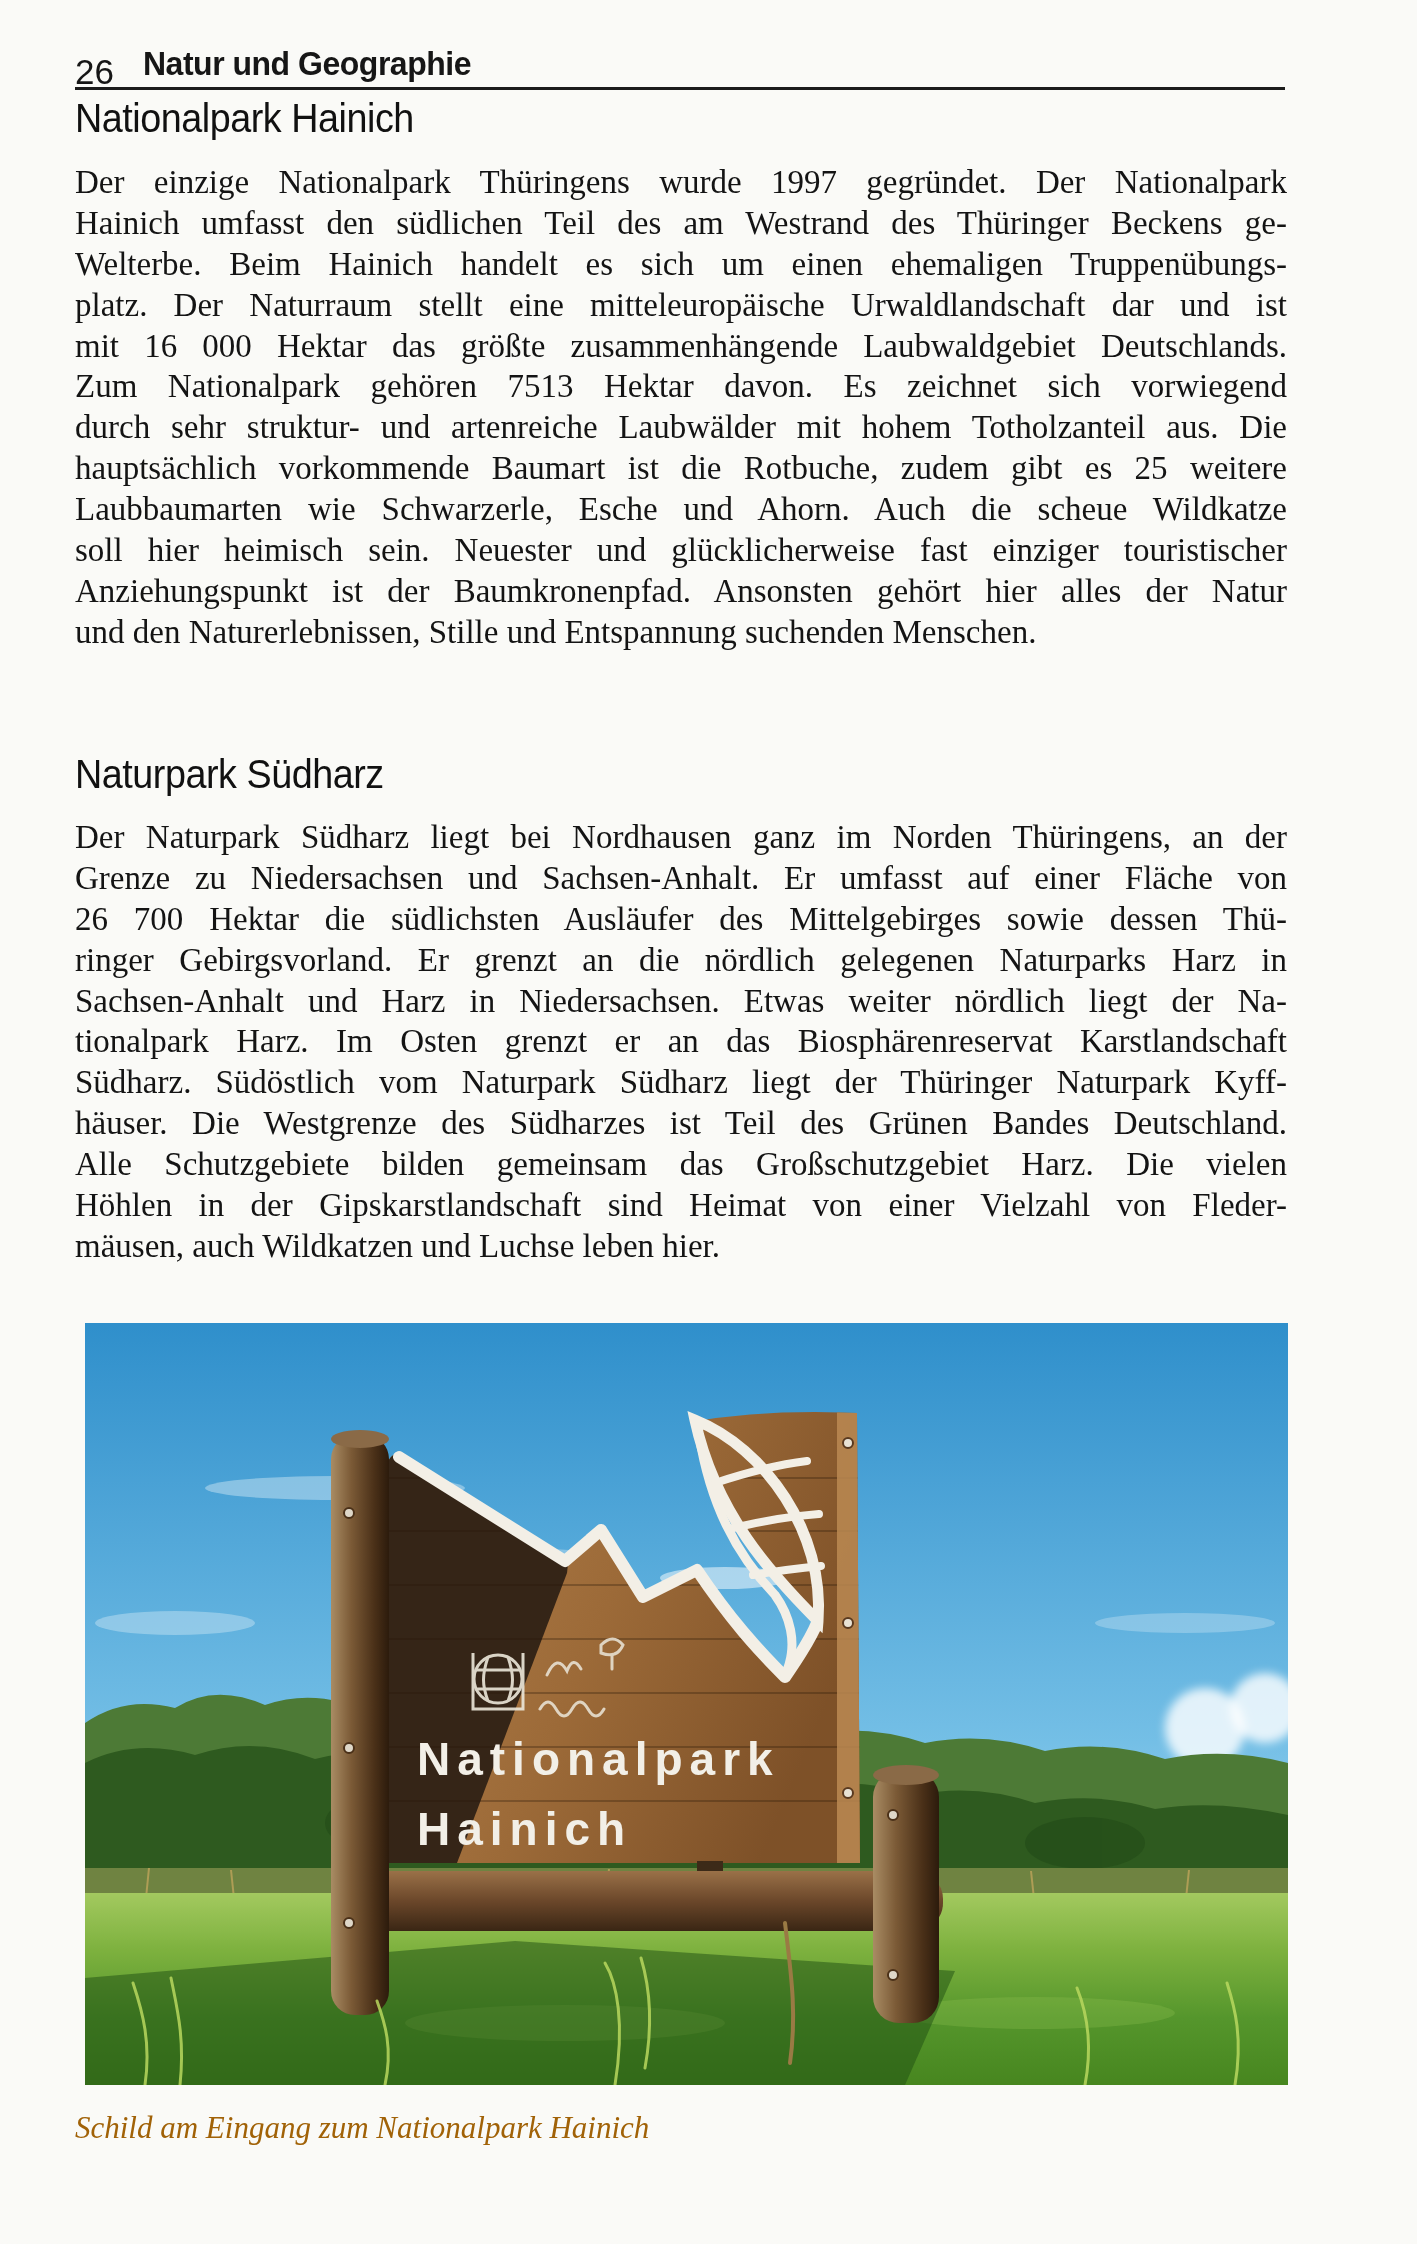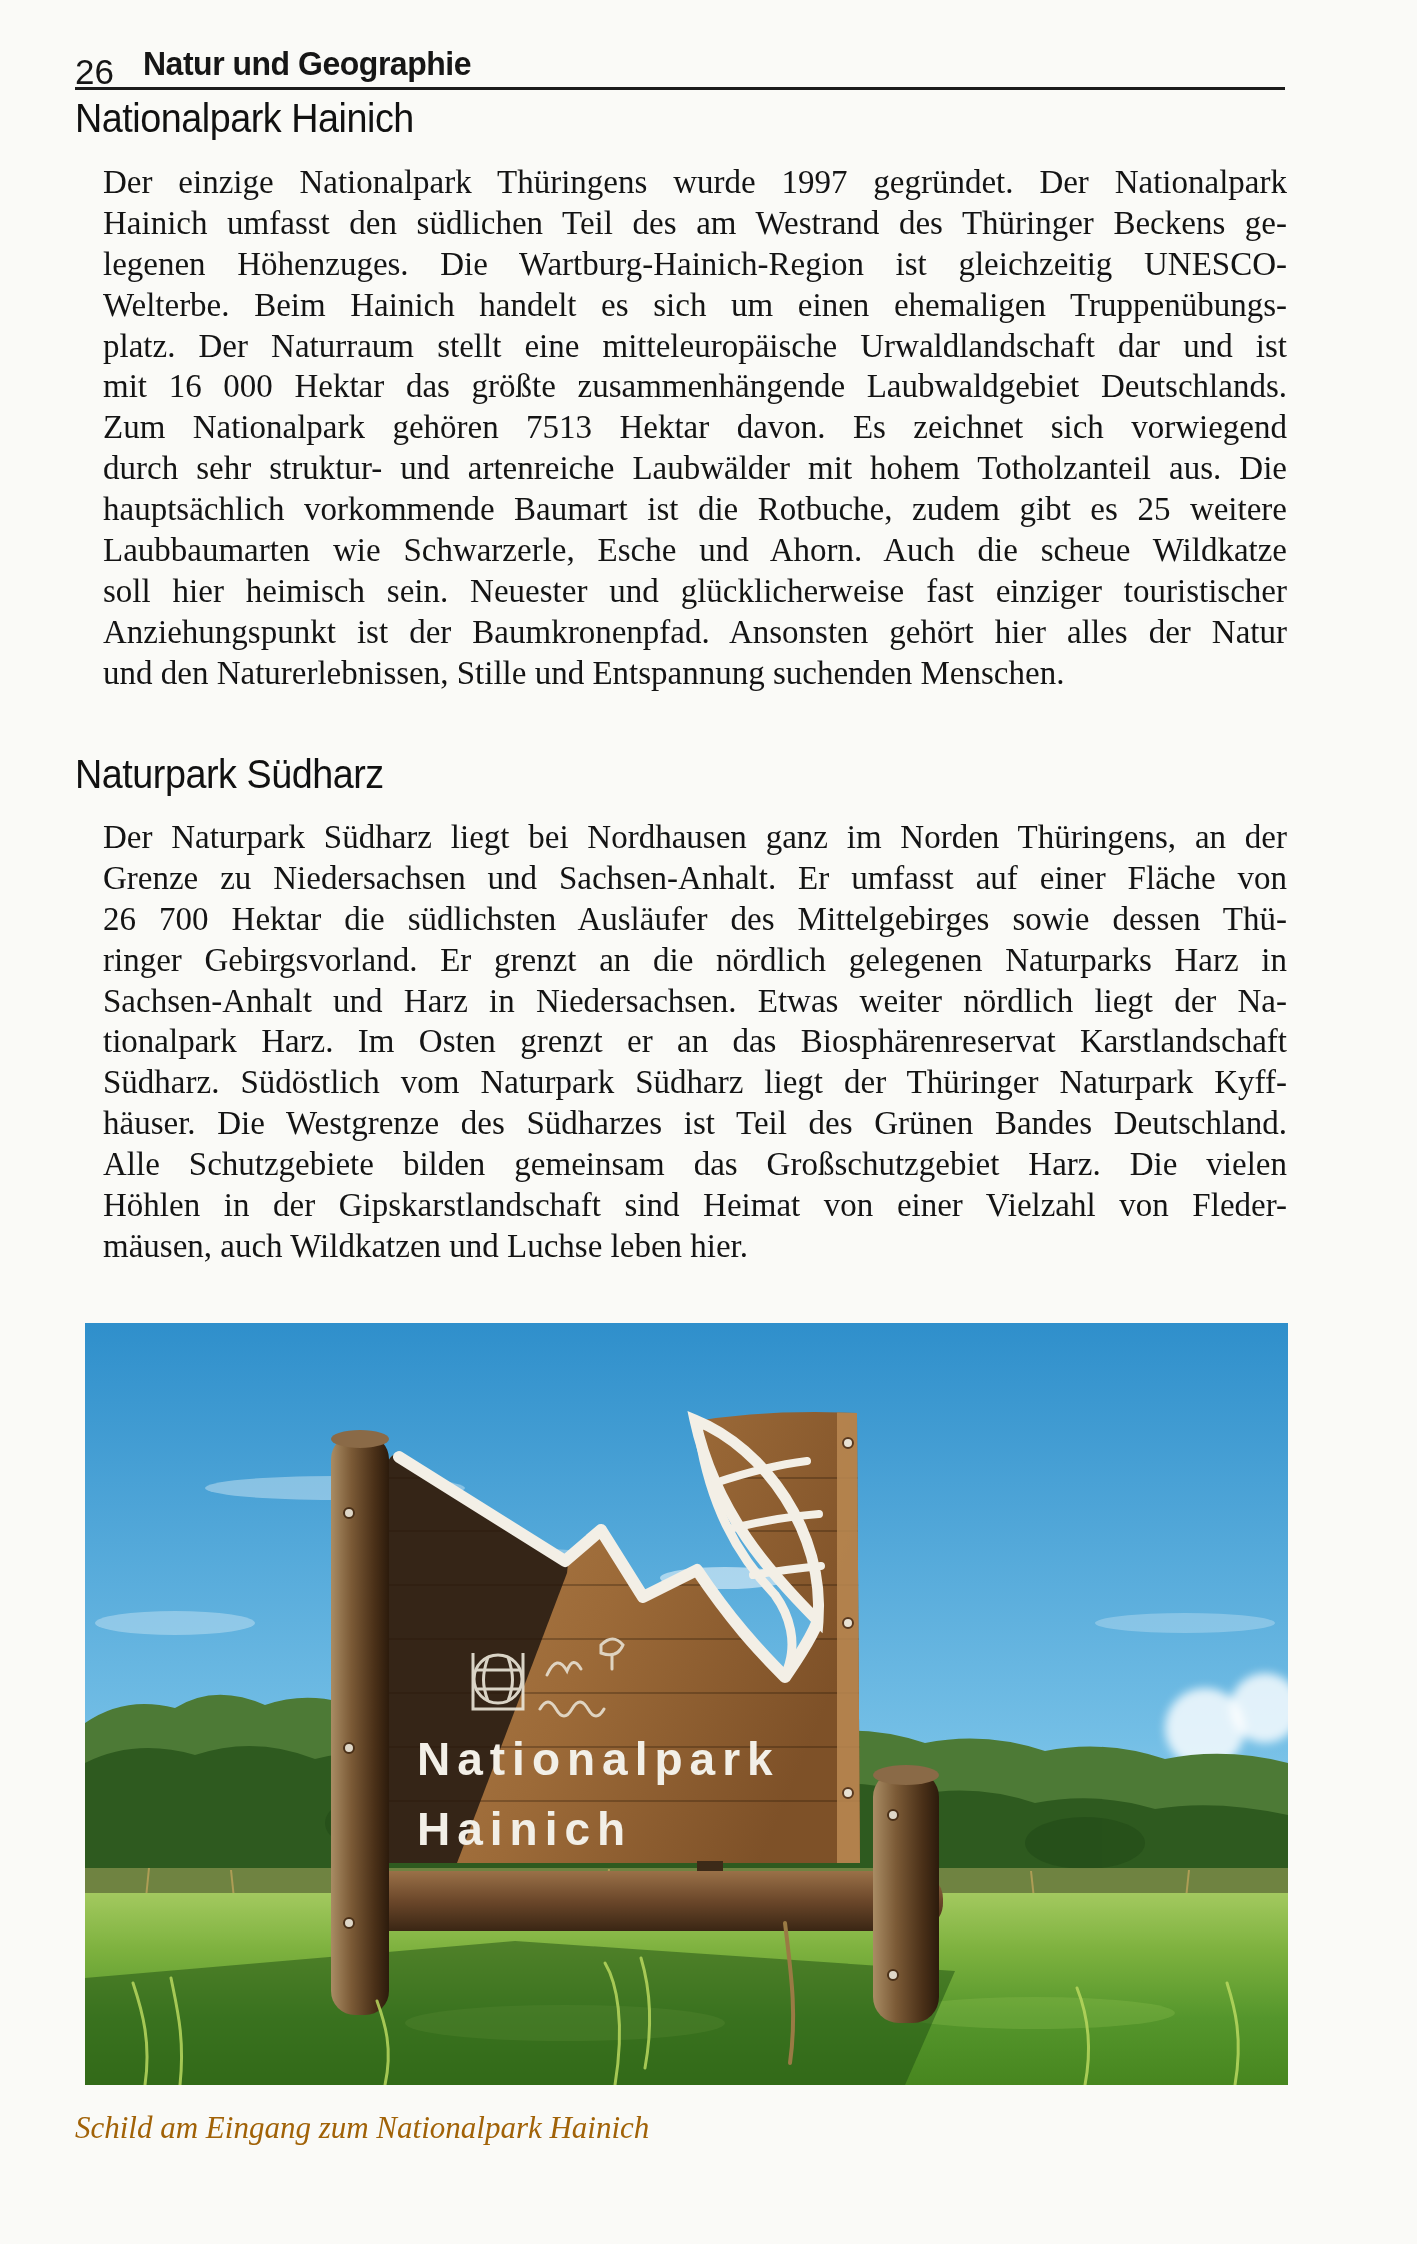--- a/index.html
+++ b/index.html
@@ -18,39 +18,38 @@
   .section-heading{
     left:75px;font-family:"Liberation Sans",sans-serif;font-size:41px;font-weight:400;
     letter-spacing:-.5px;color:#111;transform:scaleX(.92);transform-origin:left top;white-space:nowrap;
   }
   #heading-1{top:95px;}
   #heading-2{top:751px;}
   
   .paragraph{left:75px;width:1212px;font-size:33px;color:#141414;}
   #paragraph-1{top:162px;}
   #paragraph-2{top:817px;}
-  .line{height:40.9px;line-height:40.9px;text-align:justify;text-align-last:justify;white-space:nowrap;margin-left:28px;}
+  .line{height:40.9px;line-height:40.9px;text-align:justify;text-align-last:justify;white-space:nowrap;}
   .line.last{text-align-last:left;font-family:Liberation Serif, serif;}
   
   #figure-photo{left:85px;top:1323px;width:1203px;height:720px;}
   #figure-photo svg{display:block;}
   #figure-caption{left:75px;top:2110px;font-size:31px;font-style:italic;color:#a16207;}
 </style>
 </head>
 <body>
 
 <div class="abs" id="page-number">26</div>
 <div class="abs" id="header-title">Natur und Geographie</div>
 <div class="abs" id="header-rule"></div>
 
 <div class="abs section-heading" id="heading-1">Nationalpark Hainich</div>
 <div class="abs paragraph" id="paragraph-1">
     <div class="line">Der einzige Nationalpark Thüringens wurde 1997 gegründet. Der Nationalpark</div>
     <div class="line">Hainich umfasst den südlichen Teil des am Westrand des Thüringer Beckens ge-</div>
-    <div class="line">legenen Höhenzuges. Die Wartburg-Hainich-Region ist gleichzeitig UNESCO-</div>
     <div class="line">Welterbe. Beim Hainich handelt es sich um einen ehemaligen Truppenübungs-</div>
     <div class="line">platz. Der Naturraum stellt eine mitteleuropäische Urwaldlandschaft dar und ist</div>
     <div class="line">mit 16 000 Hektar das größte zusammenhängende Laubwaldgebiet Deutschlands.</div>
     <div class="line">Zum Nationalpark gehören 7513 Hektar davon. Es zeichnet sich vorwiegend</div>
     <div class="line">durch sehr struktur- und artenreiche Laubwälder mit hohem Totholzanteil aus. Die</div>
     <div class="line">hauptsächlich vorkommende Baumart ist die Rotbuche, zudem gibt es 25 weitere</div>
     <div class="line">Laubbaumarten wie Schwarzerle, Esche und Ahorn. Auch die scheue Wildkatze</div>
     <div class="line">soll hier heimisch sein. Neuester und glücklicherweise fast einziger touristischer</div>
     <div class="line">Anziehungspunkt ist der Baumkronenpfad. Ansonsten gehört hier alles der Natur</div>
     <div class="line last">und den Naturerlebnissen, Stille und Entspannung suchenden Menschen.</div>

